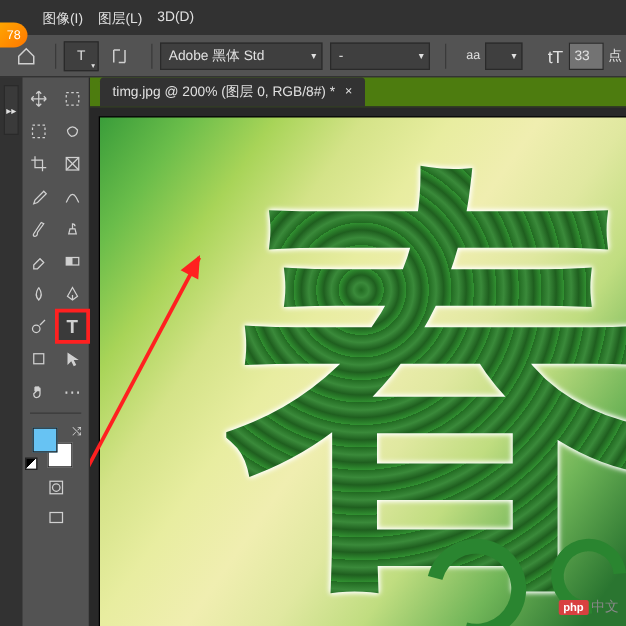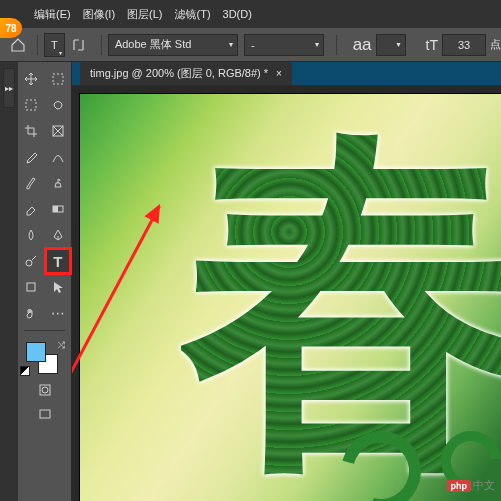--- a/index.html
+++ b/index.html
@@ -8,21 +8,21 @@
       background: #323232; font-family: sans-serif;
       font-size: 11px; color: #e0e0e0; overflow: hidden;
       position: relative;
     }
     .ps-badge {
       position: absolute; top: 18px; left: 0;
       width: 22px; height: 20px;
       background: linear-gradient(135deg, #ffa500, #ff7700);
       border-radius: 0 50% 50% 0;
       display: flex; align-items: center; justify-content: center;
-      font-size: 10px; font-weight: bold; color: #fff;
+      font-size: 10px; font-weight: normal; color: #fff;
       z-index: 10;
     }
     .menu-bar {
       position: absolute; top: 4px; left: 28px; right: 0;
       height: 20px; display: flex; align-items: center;
     }
     .menu-item {
       padding: 3px 6px; cursor: default;
     }
     .options-bar {
@@ -53,36 +53,36 @@
       font-size: 11px; position: relative; min-width: 130px;
       display: flex; align-items: center; margin-right: 6px;
     }
     .font-select::after {
       content: "▾"; position: absolute; right: 4px; font-size: 8px;
     }
     .sub-select { min-width: 80px; }
     .aa-select {
       display: flex; align-items: center; margin-left: 10px;
     }
-    .aa-label { margin-right: 4px; font-size: 17px; }
+    .aa-label { margin-right: 4px; font-size: 10px; }
     .size-group {
       display: flex; align-items: center; margin-left: 14px;
     }
     .size-icon {
       font-size: 14px; margin-right: 4px;
     }
     .size-box {
-      background: #404040; border: 1px solid #2a2a2a;
-      width: 44px; height: 22px; padding: 2px 4px;
-      display: flex; align-items: center; position: relative; justify-content: center;
+      background: #737373; border: 1px solid #2a2a2a;
+      width: 28px; height: 22px; padding: 2px 4px;
+      display: flex; align-items: center; position: relative;
     }
     .points-label { margin-left: 4px; }
     .tab-bar {
       position: absolute; top: 62px; left: 72px; right: 0;
-      height: 24px; background: #0c4a6e;
+      height: 24px; background: #4d7c0f;
       display: flex; align-items: flex-end; padding-left: 8px;
       border-bottom: 1px solid #2a2a2a;
     }
     .tab {
       background: #323232; padding: 4px 10px;
       font-size: 11px; border-top-left-radius: 3px; border-top-right-radius: 3px;
       display: flex; align-items: center;
     }
     .tab-close { margin-left: 8px; font-size: 10px; }
     .left-rail {
@@ -207,24 +207,22 @@
       padding: 1px 4px; border-radius: 2px; margin-right: 2px;
       font-weight: bold;
     }
   </style>
 </head>
 <body>
 
 <div class="ps-badge">78</div>
 
 <div class="menu-bar">
-  <div class="menu-item">编辑(E)</div>
   <div class="menu-item">图像(I)</div>
   <div class="menu-item">图层(L)</div>
-  <div class="menu-item">滤镜(T)</div>
   <div class="menu-item">3D(D)</div>
 </div>
 
 <div class="options-bar">
   <div class="opt-home">
     <svg width="16" height="16" viewBox="0 0 16 16">
         <path d="M2 8 L8 2 L14 8 L14 14 L2 14 Z" fill="none" stroke="#d0d0d0" stroke-width="1.2"></path>
       </svg>
   </div>
   <div class="sep"></div>

